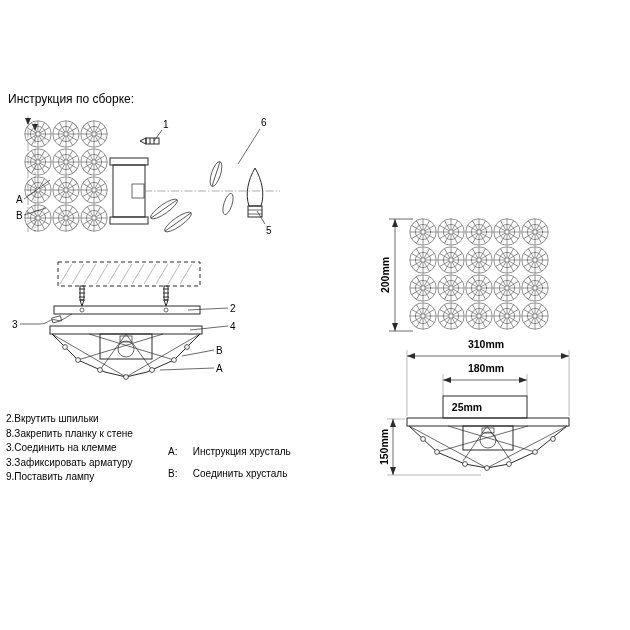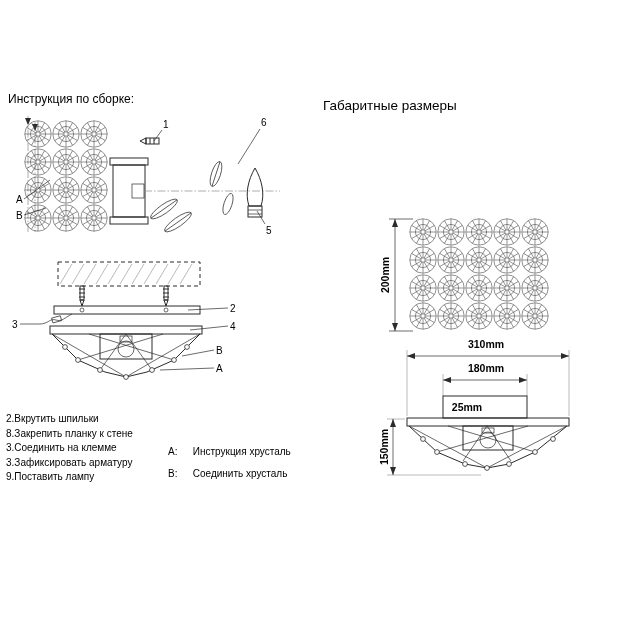--- a/index.html
+++ b/index.html
@@ -51,21 +51,20 @@
           <line x1="-1.1" y1="-1.91" x2="-6.6" y2="-11.43"></line>
             <line x1="0" y1="-2.2" x2="0" y2="-13.2"></line>
           <line x1="1.1" y1="-1.91" x2="6.6" y2="-11.43"></line>
             <line x1="1.91" y1="-1.1" x2="11.43" y2="-6.6"></line>
         </g>
       </g>
     </defs>
   </svg>
 
   <div class="abs title-left">Инструкция по сборке:</div>
-  <div class="abs title-right">Габаритные размеры</div>
 
   <svg class="fig" style="left:14px;top:114px" width="272" height="152" viewBox="0 0 272 152">
     <line class="cdot" x1="14" y1="2" x2="14" y2="118"></line>
     <line class="cdot" x1="21" y1="8" x2="21" y2="118"></line>
     <polygon class="arr" points="11,4 17,4 14,11"></polygon>
     <polygon class="arr" points="18,10 24,10 21,17"></polygon>
     <g class="flower-grid">
         <use href="#flower" xlink:href="#flower" transform="translate(24,20)"></use>
         <use href="#flower" xlink:href="#flower" transform="translate(52,20)"></use>
         <use href="#flower" xlink:href="#flower" transform="translate(80,20)"></use>

